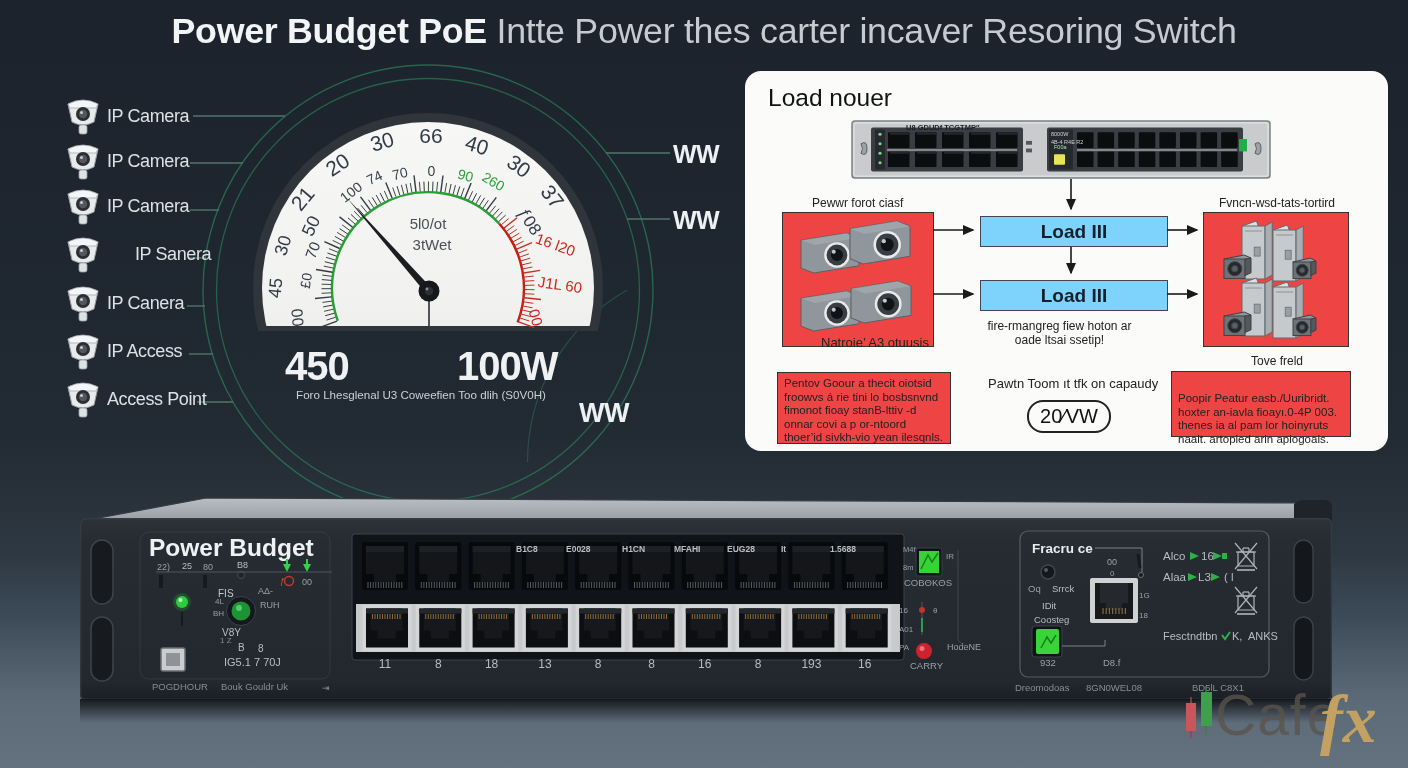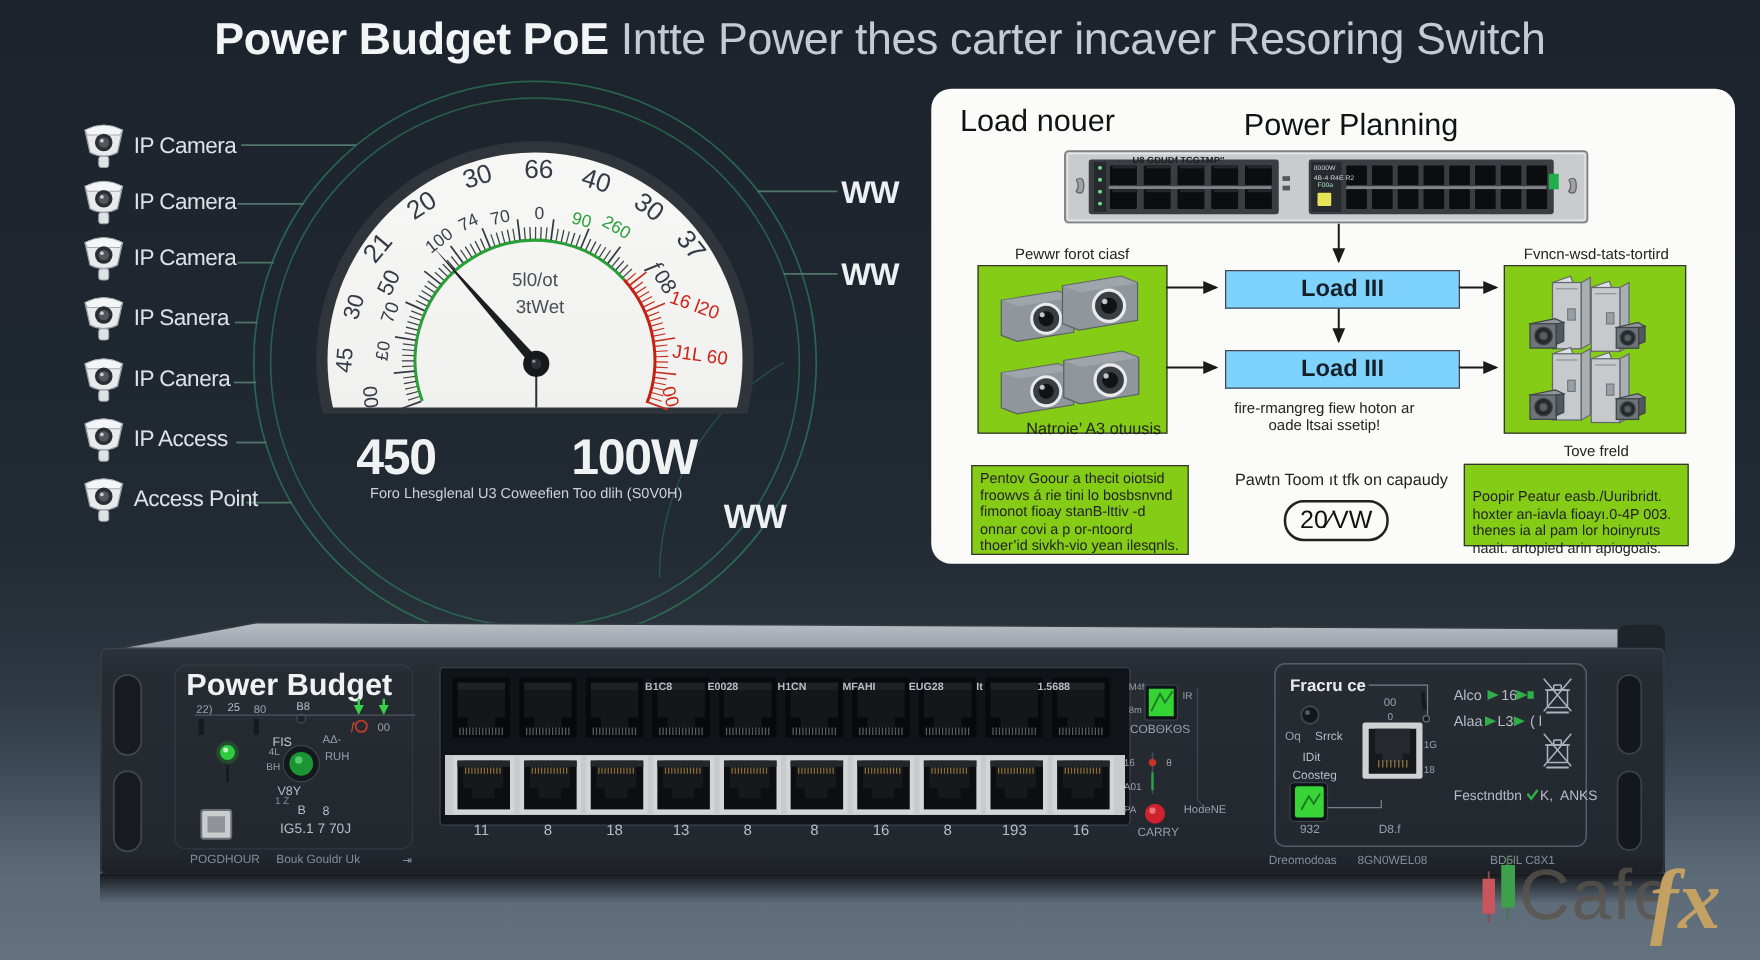--- a/index.html
+++ b/index.html
@@ -8,21 +8,21 @@
     background:linear-gradient(180deg,#1c232c 0%,#1f2730 40%,#222b34 56%,#273039 63%,#2e3842 72%,#3c4a57 80%,#4b5967 85%,#5c6a78 91%,#647280 100%);}
   .abs{position:absolute;}
   .ttl{left:0;top:11px;width:1408px;text-align:center;font-size:35.8px;color:#c6cbd1;white-space:nowrap;letter-spacing:-0.3px;}
   .ttl b{color:#f2f4f5;}
   .li{position:absolute;left:107px;font-size:18px;color:#dde1e5;white-space:nowrap;letter-spacing:-0.4px;}
   .ww{position:absolute;font-size:25px;font-weight:bold;color:#eef1f3;letter-spacing:-0.5px;}
   .g450{position:absolute;font-weight:bold;color:#eff1f2;letter-spacing:-1px;}
   .cap{position:absolute;left:421px;top:388px;transform:translateX(-50%);font-size:11.6px;color:#ccd1d5;white-space:nowrap;}
   #panel{left:745px;top:71px;width:643px;height:380px;background:#fbfbfa;border-radius:16px;}
   #panel .h1{position:absolute;font-size:24.5px;color:#101214;}
-  .pbox{position:absolute;border:1.5px solid #333;background:#84cc16;}
+  .pbox{position:absolute;border:1.5px solid #333;background:#ef4444;}
   .loadbox{position:absolute;left:235px;width:186px;height:29px;background:#7dd3fc;border:1.5px solid #445;
      text-align:center;font-size:19px;font-weight:bold;color:#15202b;line-height:29px;}
   .small{position:absolute;font-size:11.5px;color:#222;white-space:nowrap;}
   .pill{position:absolute;left:282px;top:329px;width:80px;height:29px;border:2px solid #222;border-radius:16px;
      text-align:center;line-height:29px;font-size:20px;font-weight:normal;color:#111;}
 </style>
 </head>
 <body>
 <div id="page">
   <svg class="abs" style="left:0;top:0" width="1408" height="768" viewBox="0 0 1408 768">
@@ -210,21 +210,21 @@
 </svg>
 <div class="li" style="top:196px;">IP Camera</div>
 <svg class="abs" style="left:65px;top:236px" width="36" height="42" viewBox="0 0 36 42">
 <path d="M3 6 L33 6 L29 24 Q18 30 7 24 Z" fill="#e8eaec" stroke="#9aa0a6" stroke-width="1"></path>
 <path d="M3 6 Q18 -2 33 6 L31 10 L5 10 Z" fill="#f4f5f6" stroke="#a6acb2" stroke-width="0.8"></path>
 <circle cx="18" cy="16" r="7" fill="#2a2d31"></circle>
 <circle cx="18" cy="16" r="4.2" fill="#53575c"></circle>
 <circle cx="16.5" cy="14.5" r="1.5" fill="#c9ccd0"></circle>
 <rect x="14" y="27" width="8" height="9" rx="2" fill="#dfe2e4" stroke="#9aa0a6" stroke-width="0.8"></rect>
 </svg>
-<div class="li" style="top:244px;">IP Sanera</div>
+<div class="li" style="top:244px;margin-left:28px;">IP Sanera</div>
 <svg class="abs" style="left:65px;top:285px" width="36" height="42" viewBox="0 0 36 42">
 <path d="M3 6 L33 6 L29 24 Q18 30 7 24 Z" fill="#e8eaec" stroke="#9aa0a6" stroke-width="1"></path>
 <path d="M3 6 Q18 -2 33 6 L31 10 L5 10 Z" fill="#f4f5f6" stroke="#a6acb2" stroke-width="0.8"></path>
 <circle cx="18" cy="16" r="7" fill="#2a2d31"></circle>
 <circle cx="18" cy="16" r="4.2" fill="#53575c"></circle>
 <circle cx="16.5" cy="14.5" r="1.5" fill="#c9ccd0"></circle>
 <rect x="14" y="27" width="8" height="9" rx="2" fill="#dfe2e4" stroke="#9aa0a6" stroke-width="0.8"></rect>
 </svg>
 <div class="li" style="top:293px;">IP Canera</div>
 <svg class="abs" style="left:65px;top:333px" width="36" height="42" viewBox="0 0 36 42">
@@ -246,21 +246,20 @@
 </svg>
 <div class="li" style="top:389px;">Access Point</div>
   <div class="abs g450" style="left:285px;top:344px;font-size:40px;">450</div>
   <div class="abs g450" style="left:457px;top:344px;font-size:40px;">100W</div>
   <div class="abs cap">Foro Lhesglenal U3 Coweefien Too dlih (S0V0H)</div>
   <div class="ww" style="left:673px;top:140px;">WW</div>
   <div class="ww" style="left:673px;top:206px;">WW</div>
   <div class="ww" style="left:579px;top:398px;font-size:27px;">WW</div>
   <div id="panel" class="abs">
     <div class="h1" style="left:23px;top:13px;">Load nouer</div>
-    <div class="h1" style="left:250px;top:16px;">Power Planning</div>
     <svg class="abs" style="left:106px;top:49px" width="420" height="59" viewBox="0 0 420 62" preserveAspectRatio="none">
 <rect x="1" y="1" width="418" height="60" rx="3" fill="#c9cbcd" stroke="#7e8184" stroke-width="1.5"></rect>
 <rect x="3" y="3" width="414" height="56" rx="2" fill="none" stroke="#e8e9ea" stroke-width="1"></rect>
 <path d="M10 25 q6 -4 6 5 q0 9 -6 5 q3 -5 0 -10" fill="#9fa2a5" stroke="#5c5f62" stroke-width="1"></path>
 <path d="M404 25 q6 -4 6 5 q0 9 -6 5 q3 -5 0 -10" fill="#9fa2a5" stroke="#5c5f62" stroke-width="1"></path>
 <rect x="20" y="8" width="152" height="46" rx="2" fill="#3a3e43"></rect>
 <rect x="24" y="10" width="10" height="42" fill="#26292d"></rect>
 <circle cx="29" cy="15" r="1.6" fill="#6fe08a"></circle>
 <circle cx="29" cy="25" r="1.6" fill="#6fe08a"></circle>
 <circle cx="29" cy="35" r="1.6" fill="#6fe08a"></circle>

